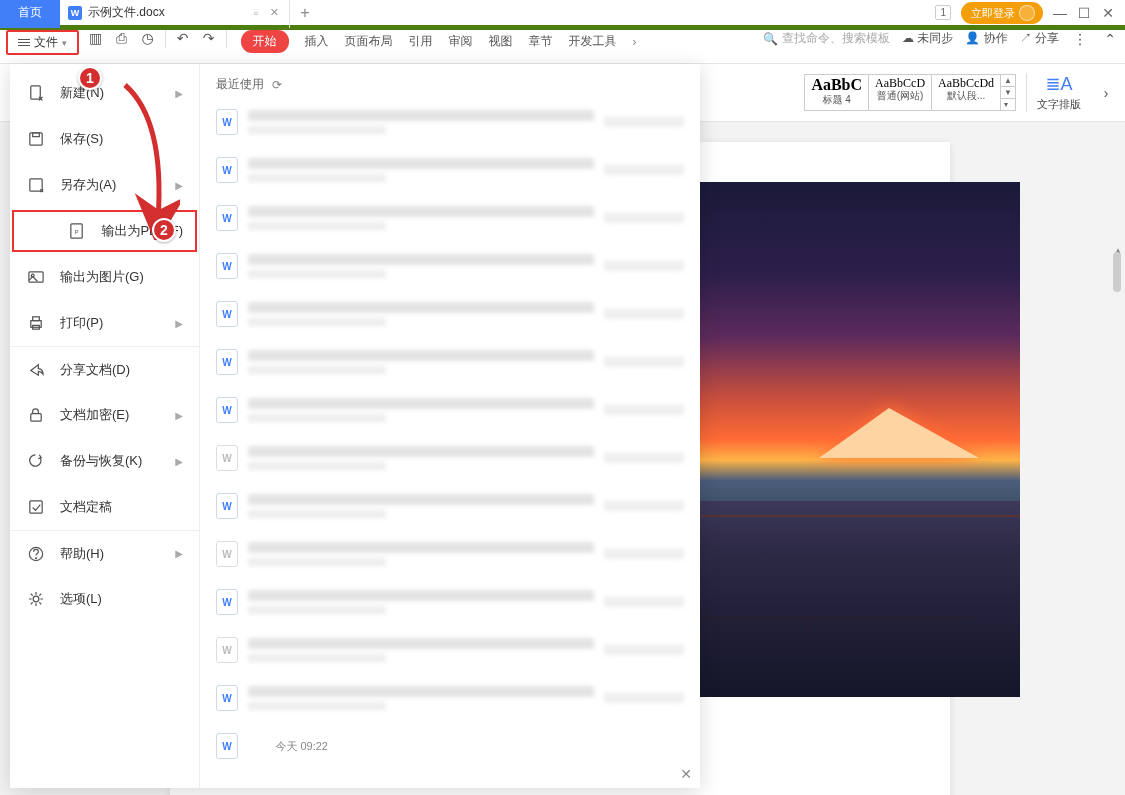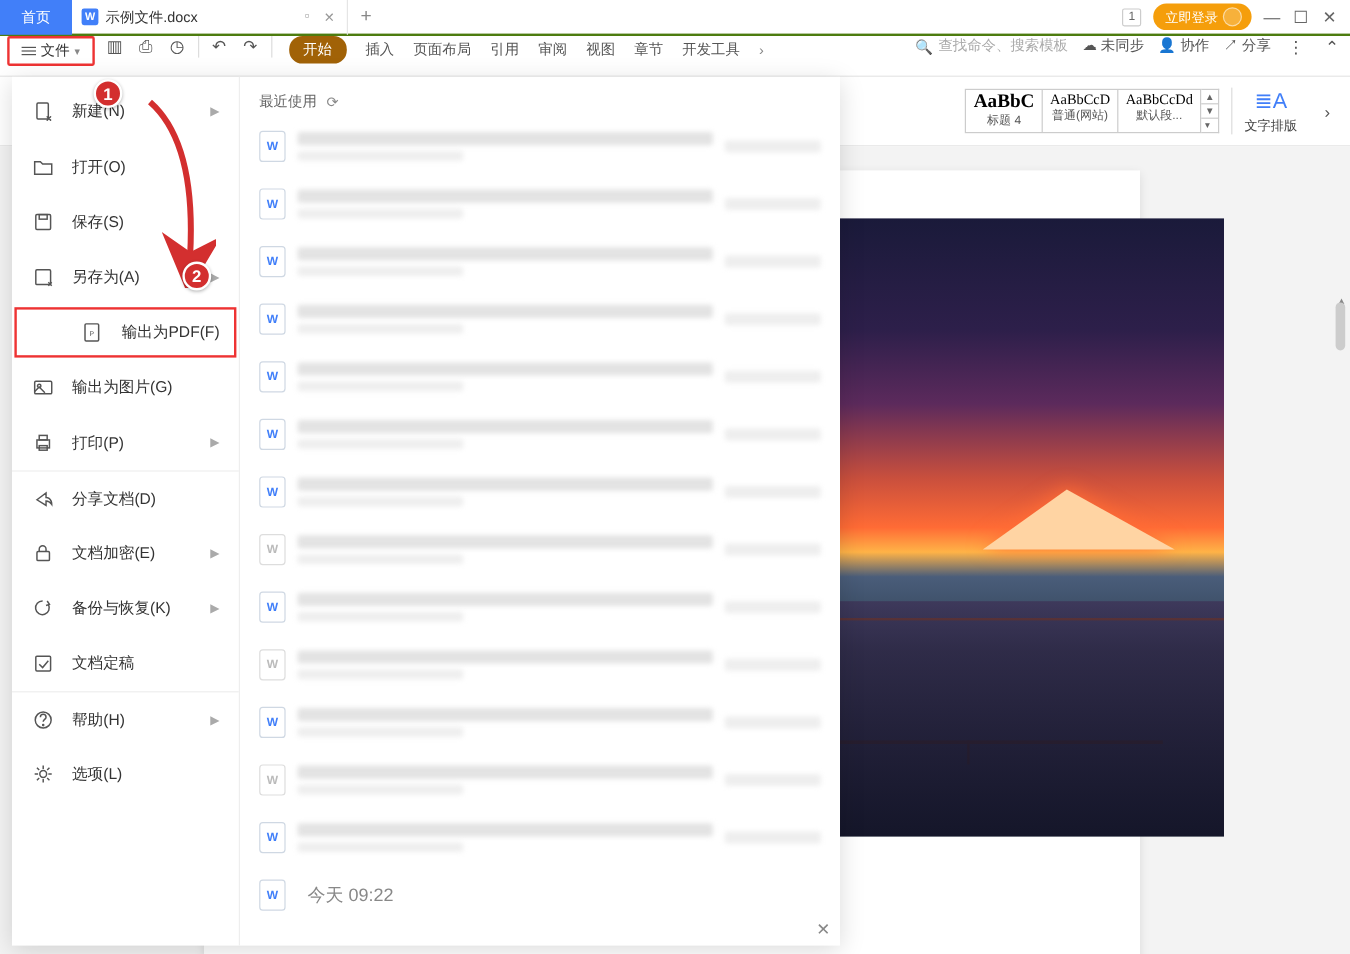--- a/index.html
+++ b/index.html
@@ -1,19 +1,19 @@
 <!DOCTYPE html>
 <html><head>
 <meta charset="utf-8">
 <style>
 * { margin: 0; padding: 0; box-sizing: border-box; font-family: "Microsoft YaHei", Arial, sans-serif; }
 body { width: 1125px; height: 795px; background: #fff; overflow: hidden; position: relative; }
 
 
-.titlebar { height: 30px; display: flex; align-items: center; background: #fff; border-bottom: 2px solid #4d7c0f; }
+.titlebar { height: 30px; display: flex; align-items: center; background: #fff; border-bottom: 5px solid #4d7c0f; }
 .home-tab { background: #417ff9; color: #fff; height: 30px; padding: 0 18px; display: flex; align-items: center; font-size: 12px; }
 .doc-tab { display: flex; align-items: center; height: 30px; padding: 0 10px 0 8px; font-size: 12px; color: #333; gap: 6px; min-width: 230px; border-right: 1px solid #e5e5e5; }
 .doc-tab .doc-icon { width: 14px; height: 14px; background: #417ff9; border-radius: 2px; color: #fff; font-size: 9px; display: flex; align-items: center; justify-content: center; font-weight: bold; }
 .doc-tab .spacer { flex: 1; }
 .doc-tab .tab-ctrl { color: #999; font-size: 11px; margin-left: 6px; }
 .add-tab { width: 30px; text-align: center; color: #888; font-size: 16px; }
 .titlebar-spacer { flex: 1; }
 .win-right { display: flex; align-items: center; gap: 10px; padding-right: 10px; }
 .win-badge { border: 1px solid #ccc; font-size: 10px; padding: 1px 4px; border-radius: 2px; color: #666; }
 .login-pill { background: #f59e0b; color: #fff; font-size: 11px; padding: 3px 8px 3px 10px; border-radius: 12px; display: flex; align-items: flex-end; gap: 4px; }
@@ -21,21 +21,21 @@
 .win-btn { color: #666; font-size: 14px; width: 14px; text-align: center; }
 
 
 .toolbar { height: 34px; display: flex; align-items: flex-start; padding: 0 6px; gap: 8px; border-bottom: 1px solid #e5e5e5; position: relative; z-index: 2; background: #fff; }
 .file-btn { border: 2px solid #e33; border-radius: 2px; padding: 2px 10px; display: flex; align-items: center; gap: 4px; font-size: 12px; color: #333; }
 .file-btn .ham { display: inline-block; width: 12px; }
 .file-btn .ham span { display:block; height:1.5px; background:#555; margin:1.5px 0; }
 .tb-icon { color: #555; font-size: 14px; width: 18px; text-align: center; }
 .tb-sep { width:1px; height:18px; background:#ddd; }
 .ribbon-tabs { display: flex; align-items: center; gap: 16px; font-size: 12px; color: #555; margin-left: 6px; }
-.ribbon-tab.active { background: #a16207; color: #fff; padding: 3px 12px; border-radius: 11px; }
+.ribbon-tab.active { background: #ef4444; color: #fff; padding: 3px 12px; border-radius: 11px; }
 .toolbar-right { margin-left: auto; display:flex; align-items:center; gap:12px; font-size:12px; color:#555; }
 .search-box { color:#888; display:flex; align-items:center; gap:4px; }
 .search-box .mag { color:#e67e22; }
 
 
 .ribbon-strip { height: 58px; border-bottom:1px solid #e5e5e5; display:flex; align-items:center; justify-content:flex-end; padding-right:10px; gap:10px; position: relative; }
 .style-gallery { display:flex; border:1px solid #ccc; font-size:11px; }
 .style-cell { border-right:1px solid #ccc; padding: 2px 6px; text-align:center; }
 .style-cell:last-child { border-right:none; }
 .style-cell .preview { font-family: Georgia, serif; font-size: 16px; font-weight: bold; line-height:1; }
@@ -61,21 +61,21 @@
 .recent-list { display:flex; flex-direction:column; gap: 6px; }
 .recent-item { display:flex; align-items:center; gap:10px; height:42px; padding:0 4px; }
 .recent-item .ricon { width:22px; height:26px; border:1px solid #cfd8e3; border-radius:3px; display:flex; align-items:center; justify-content:center; font-size:10px; font-weight:bold; color:#417ff9; background:#fff; flex-shrink:0; }
 .recent-item .ricon.grey { color:#bbb; border-color:#ddd; }
 .recent-item .rtext { flex:1; }
 .recent-item .rline1 { height:11px; background:#e3e3e3; border-radius:2px; filter: blur(2px); }
 .recent-item .rline2 { height:8px; background:#eee; border-radius:2px; margin-top:5px; width:40%; filter: blur(2px); }
 .recent-item .rdate { width:80px; height:10px; background:#eee; border-radius:2px; filter: blur(2px); }
 .recent-item.visible .rline1, .recent-item.visible .rline2, .recent-item.visible .rdate { filter:none; background:transparent; height:auto; }
 .recent-item.visible .rline1 { font-size:12px; color:#333; }
-.recent-item.visible .rdate { font-size:15px; color:#888; text-align:right; }
+.recent-item.visible .rdate { font-size:11px; color:#888; text-align:right; }
 .recent-close { position:absolute; bottom:6px; right:8px; color:#888; font-size:14px; }
 
 
 .badge { position:absolute; width:24px; height:24px; border-radius:50%; background:#d32f2f; color:#fff; font-weight:bold; display:flex; align-items:center; justify-content:center; font-size:14px; border:2px solid #fff; z-index:20; box-shadow:0 1px 3px rgba(0,0,0,.3); }
 .badge1 { top:66px; left:78px; }
 .badge2 { top:218px; left:152px; }
 .arrow-svg { position:absolute; top:80px; left:110px; z-index:15; }
 
 
 .doc-area { position:absolute; top:122px; left:0; right:0; bottom:0; background:#f3f3f3; }
@@ -216,28 +216,20 @@
             <rect x="4" y="2" width="10" height="14" rx="1"></rect>
             <path d="M13 17l3-3m0 3l-3-3" stroke-linecap="round"></path>
           </svg>
         </span>
         <span>新建(N)</span>
         <span class="chev">▶</span>
       </div>
       <div class="fm-item">
         <span class="fmicon">
           <svg viewBox="0 0 19 19">
-            <path d="M2 5h5l2 2h8v9H2z"></path>
-          </svg>
-        </span>
-        <span>打开(O)</span>
-      </div>
-      <div class="fm-item">
-        <span class="fmicon">
-          <svg viewBox="0 0 19 19">
             <rect x="3" y="3" width="13" height="13" rx="1"></rect>
             <rect x="6" y="3" width="7" height="4"></rect>
           </svg>
         </span>
         <span>保存(S)</span>
       </div>
       <div class="fm-item">
         <span class="fmicon">
           <svg viewBox="0 0 19 19">
             <rect x="3" y="3" width="13" height="13" rx="1"></rect>

